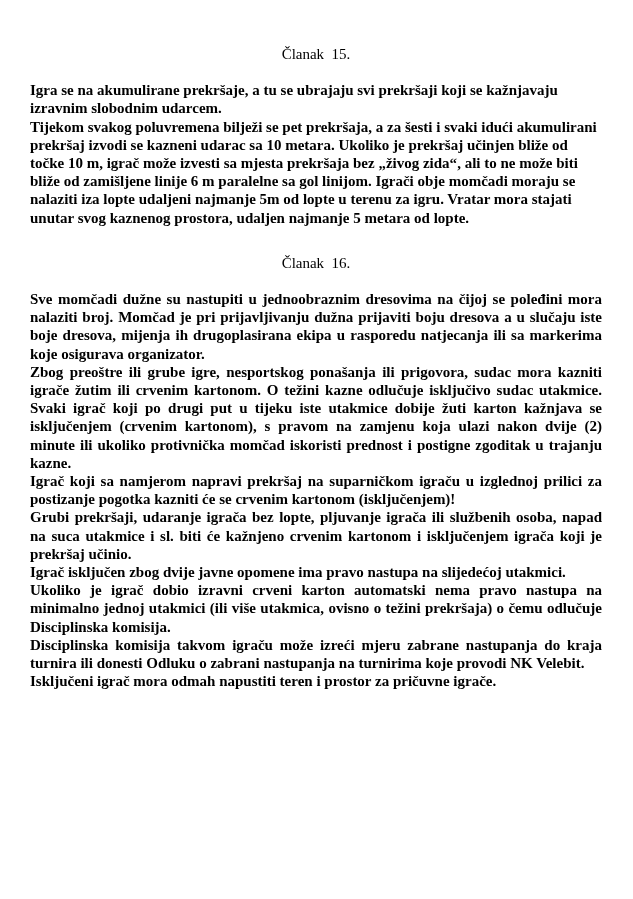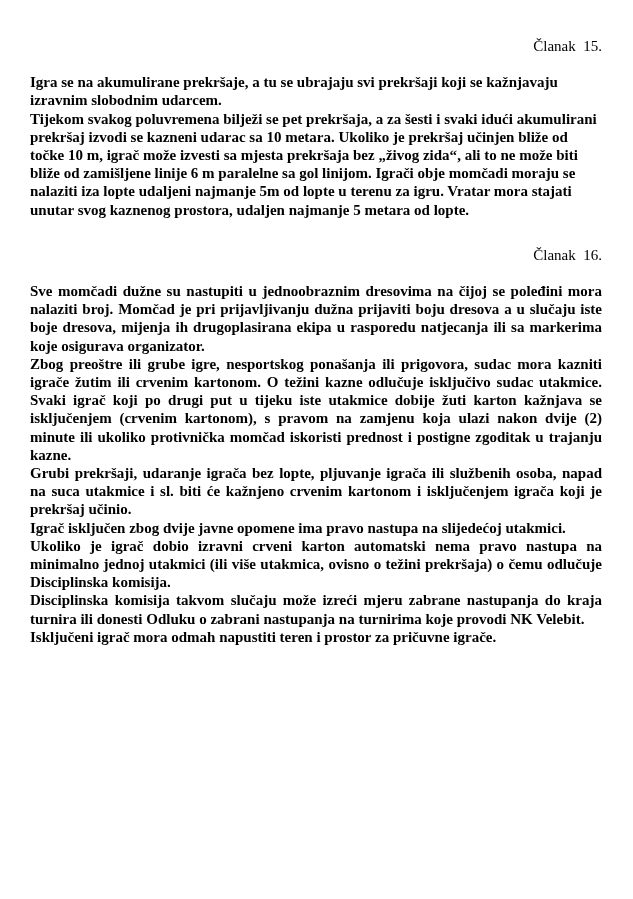--- a/index.html
+++ b/index.html
@@ -24,22 +24,22 @@
   }
   section { display: block; }
   .heading {
     text-align: center;
     font-weight: normal;
     font-size: 15px;
     margin: 0 0 18px 0;
     white-space: pre; 
   }
   
-  section.s0 .heading { margin-top: 0; text-align: right; }
-  section.s1 .heading { margin-top: 27px; text-align: right; }
+  section.s0 .heading { margin-top: 8px; }
+  section.s1 .heading { margin-top: 27px; }
   section.s2 .heading { margin-top: 62px; }
   p.para {
     margin: 0;
     text-align: left;
   }
   p.para.justify { text-align: justify; }
   span.run { font-weight: bold; }
   span.run.b { font-weight: bold; }
 </style>
 </head>
@@ -51,20 +51,21 @@
         <h2 class="heading">Članak  15.</h2>
         <p class="para"><span class="run">Igra se na </span><span class="run b">akumulirane prekršaje</span><span class="run">, a tu se ubrajaju svi prekršaji koji se kažnjavaju izravnim slobodnim udarcem.</span></p>
         <p class="para"><span class="run">Tijekom svakog poluvremena bilježi se pet prekršaja, a za </span><span class="run b">šesti i svaki idući akumulirani prekršaj</span><span class="run"> izvodi se kazneni udarac sa 10 metara. Ukoliko je prekršaj učinjen bliže od točke 10 m, igrač može izvesti sa mjesta prekršaja </span><span class="run b">bez „živog zida“</span><span class="run">, ali to ne može biti bliže od zamišljene linije 6 m paralelne sa gol linijom. Igrači obje momčadi moraju se nalaziti iza lopte udaljeni najmanje 5m od lopte u terenu za igru. Vratar mora stajati unutar svog kaznenog prostora, udaljen najmanje 5 metara od lopte.</span></p>
       </section>
       <section class="s1">
         <h2 class="heading">Članak  16.</h2>
         <p class="para justify"><span class="run b">Sve momčadi dužne su nastupiti u jednoobraznim dresovima na čijoj se poleđini mora nalaziti broj</span><span class="run">. Momčad je pri prijavljivanju dužna prijaviti boju dresova a u slučaju iste boje dresova, mijenja ih drugoplasirana ekipa u rasporedu natjecanja ili sa markerima koje osigurava organizator.</span></p>
       </section>
       <section class="s2">
         <p class="para justify"><span class="run">Zbog preoštre ili grube igre, nesportskog ponašanja ili prigovora, sudac mora kazniti igrače žutim ili crvenim kartonom. O težini kazne odlučuje isključivo sudac utakmice. Svaki igrač koji po drugi put u tijeku iste utakmice dobije žuti karton kažnjava se isključenjem (crvenim kartonom), s pravom na zamjenu koja ulazi nakon dvije (2) minute ili ukoliko protivnička momčad iskoristi prednost i postigne zgoditak u trajanju kazne.</span></p>
+        <p class="para justify"><span class="run">Igrač koji sa namjerom napravi prekršaj na suparničkom igraču u </span><span class="run b">izglednoj</span><span class="run"> prilici za postizanje pogotka kazniti će se crvenim kartonom (isključenjem)!</span></p>
         <p class="para justify"><span class="run">Grubi prekršaji, udaranje igrača bez lopte, pljuvanje igrača ili službenih osoba, napad na suca utakmice i sl. biti će kažnjeno crvenim kartonom i isključenjem igrača koji je prekršaj učinio.</span></p>
         <p class="para"><span class="run">Igrač isključen zbog dvije javne opomene ima pravo nastupa na slijedećoj utakmici.</span></p>
         <p class="para justify"><span class="run b">Ukoliko je igrač dobio izravni crveni karton automatski nema pravo nastupa na minimalno jednoj utakmici</span><span class="run"> (ili više utakmica, ovisno o težini prekršaja) o čemu odlučuje Disciplinska komisija.</span></p>
-        <p class="para justify"><span class="run">Disciplinska komisija takvom slučaju može izreći mjeru zabrane nastupanja do kraja turnira ili donesti Odluku o zabrani nastupanja na turnirima koje provodi NK Velebit.</span></p>
+        <p class="para justify"><span class="run">Disciplinska komisija takvom igraču može izreći mjeru zabrane nastupanja do kraja turnira ili donesti Odluku o zabrani nastupanja na turnirima koje provodi NK Velebit.</span></p>
         <p class="para"><span class="run">Isključeni igrač mora odmah napustiti teren i prostor za pričuvne igrače.</span></p>
       </section>
     </div>
 </article>
 
 </body></html>

